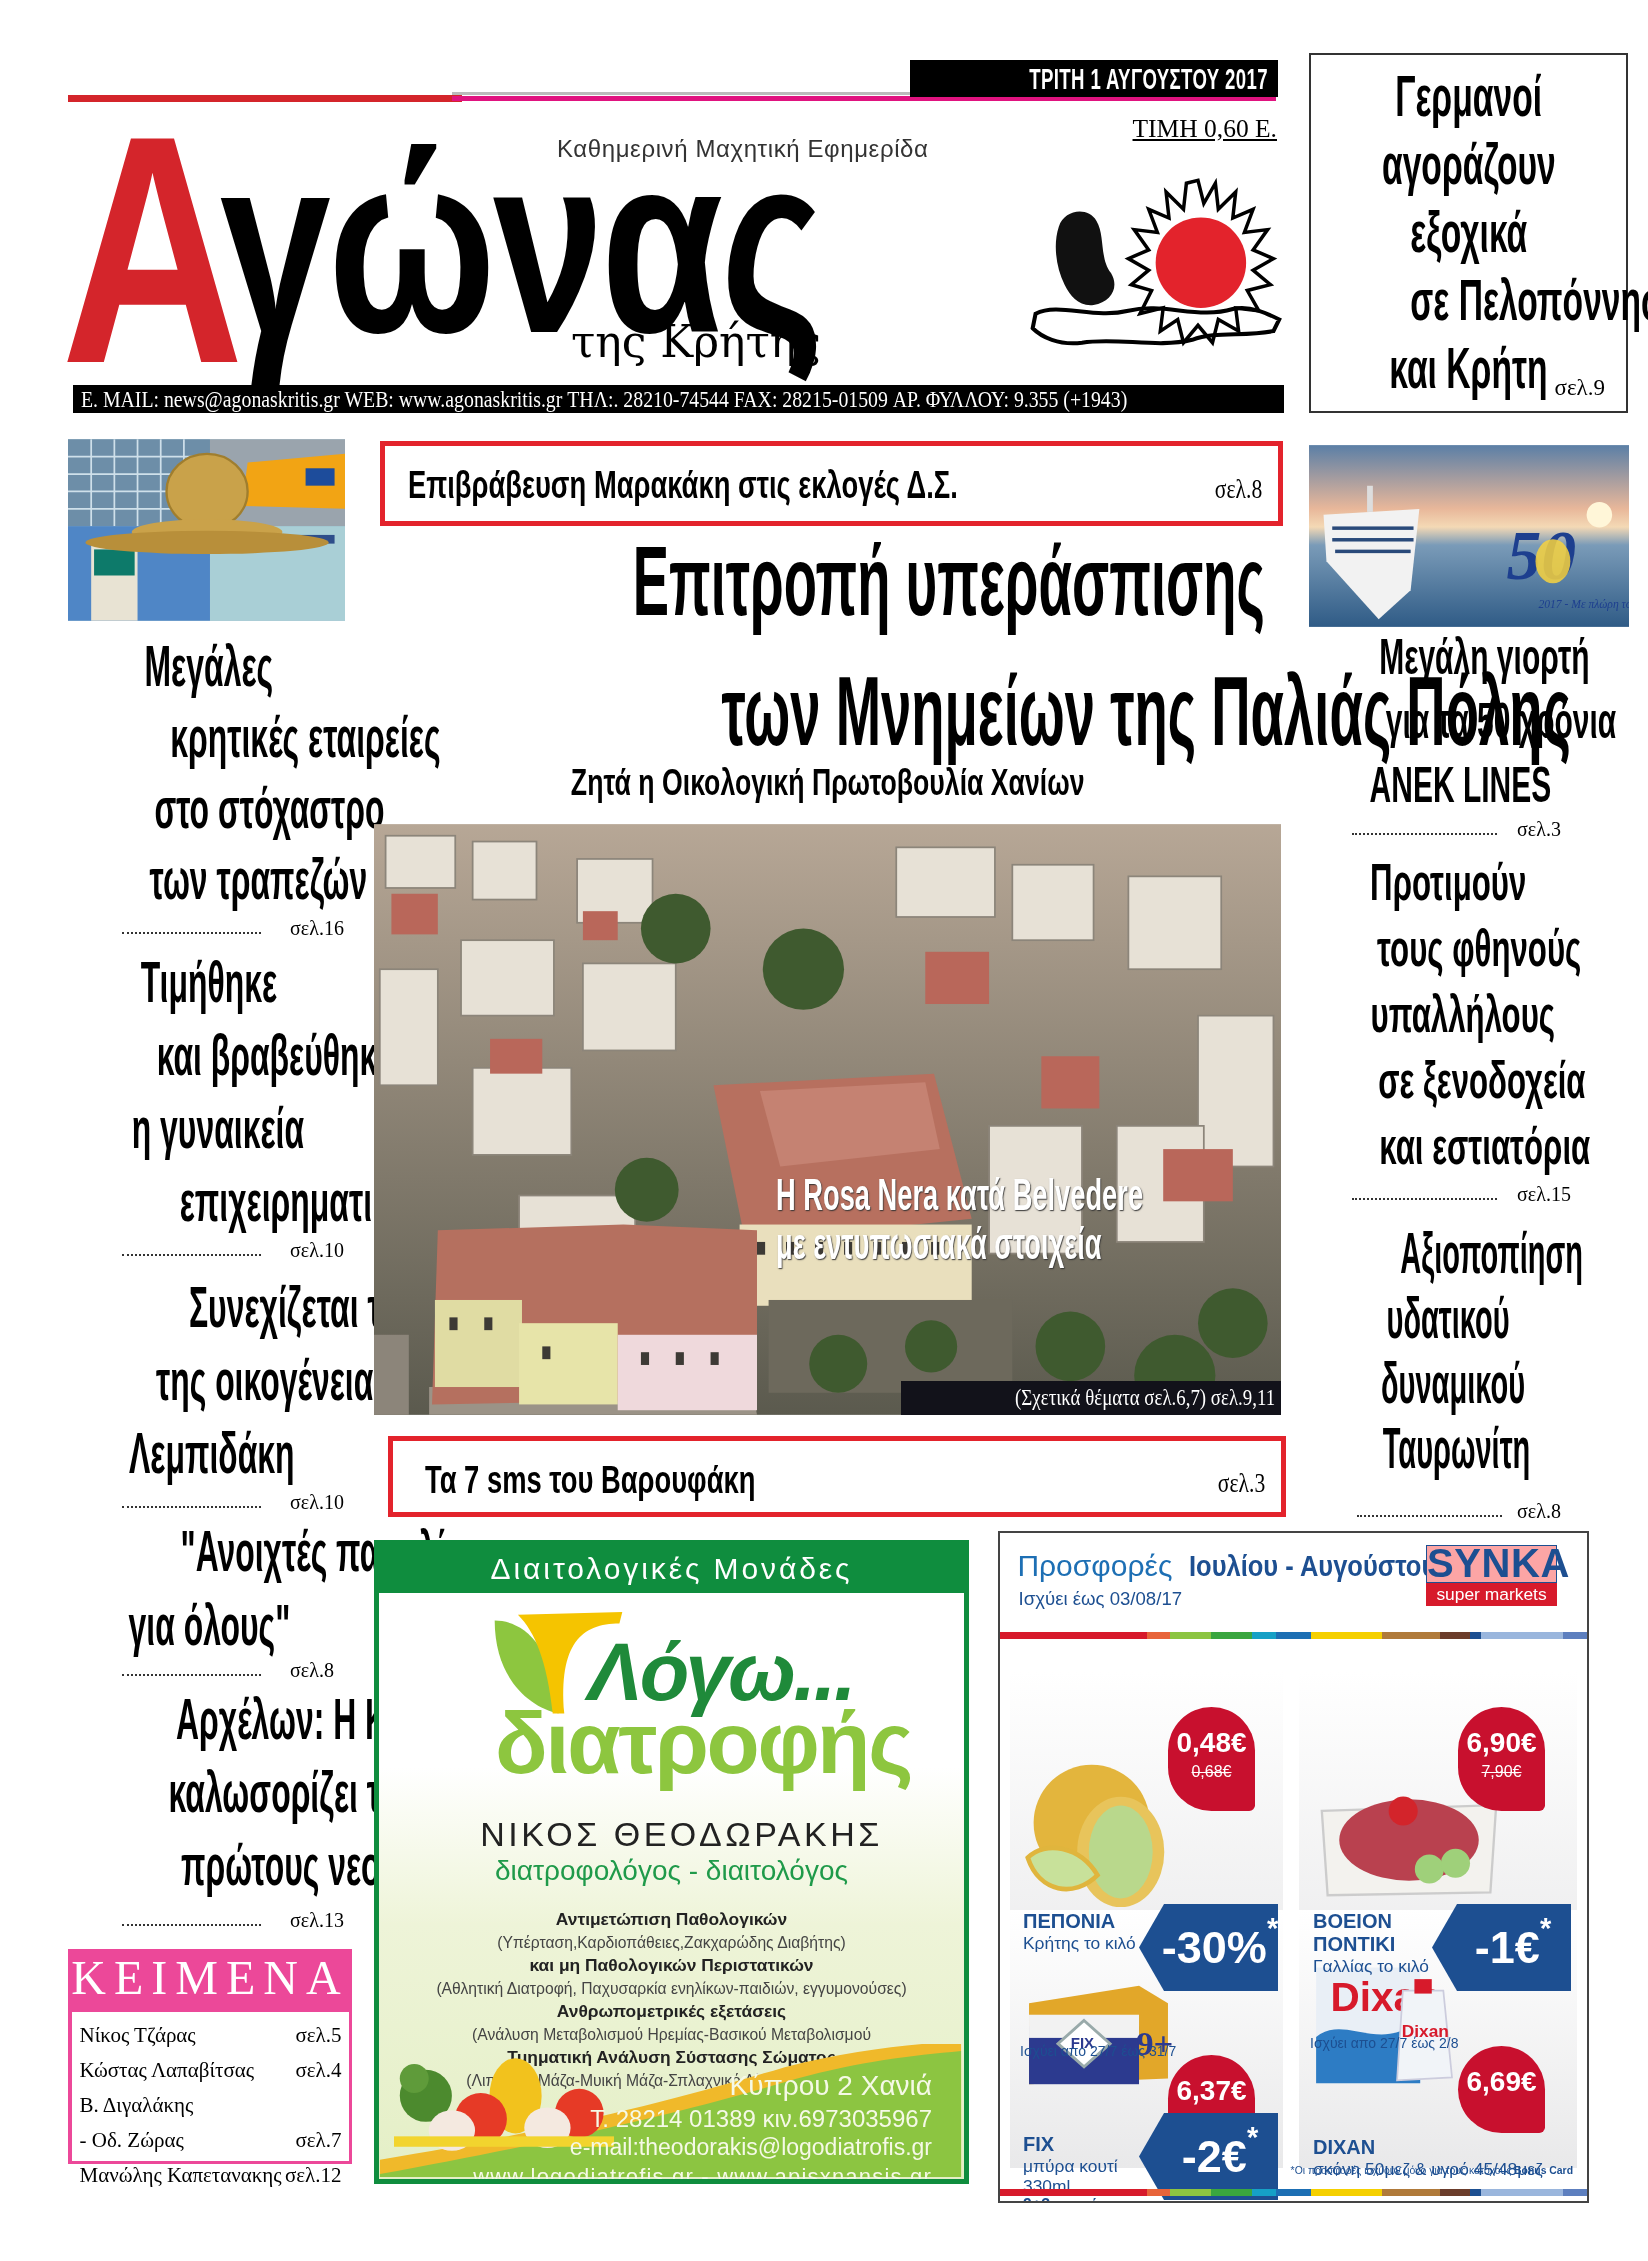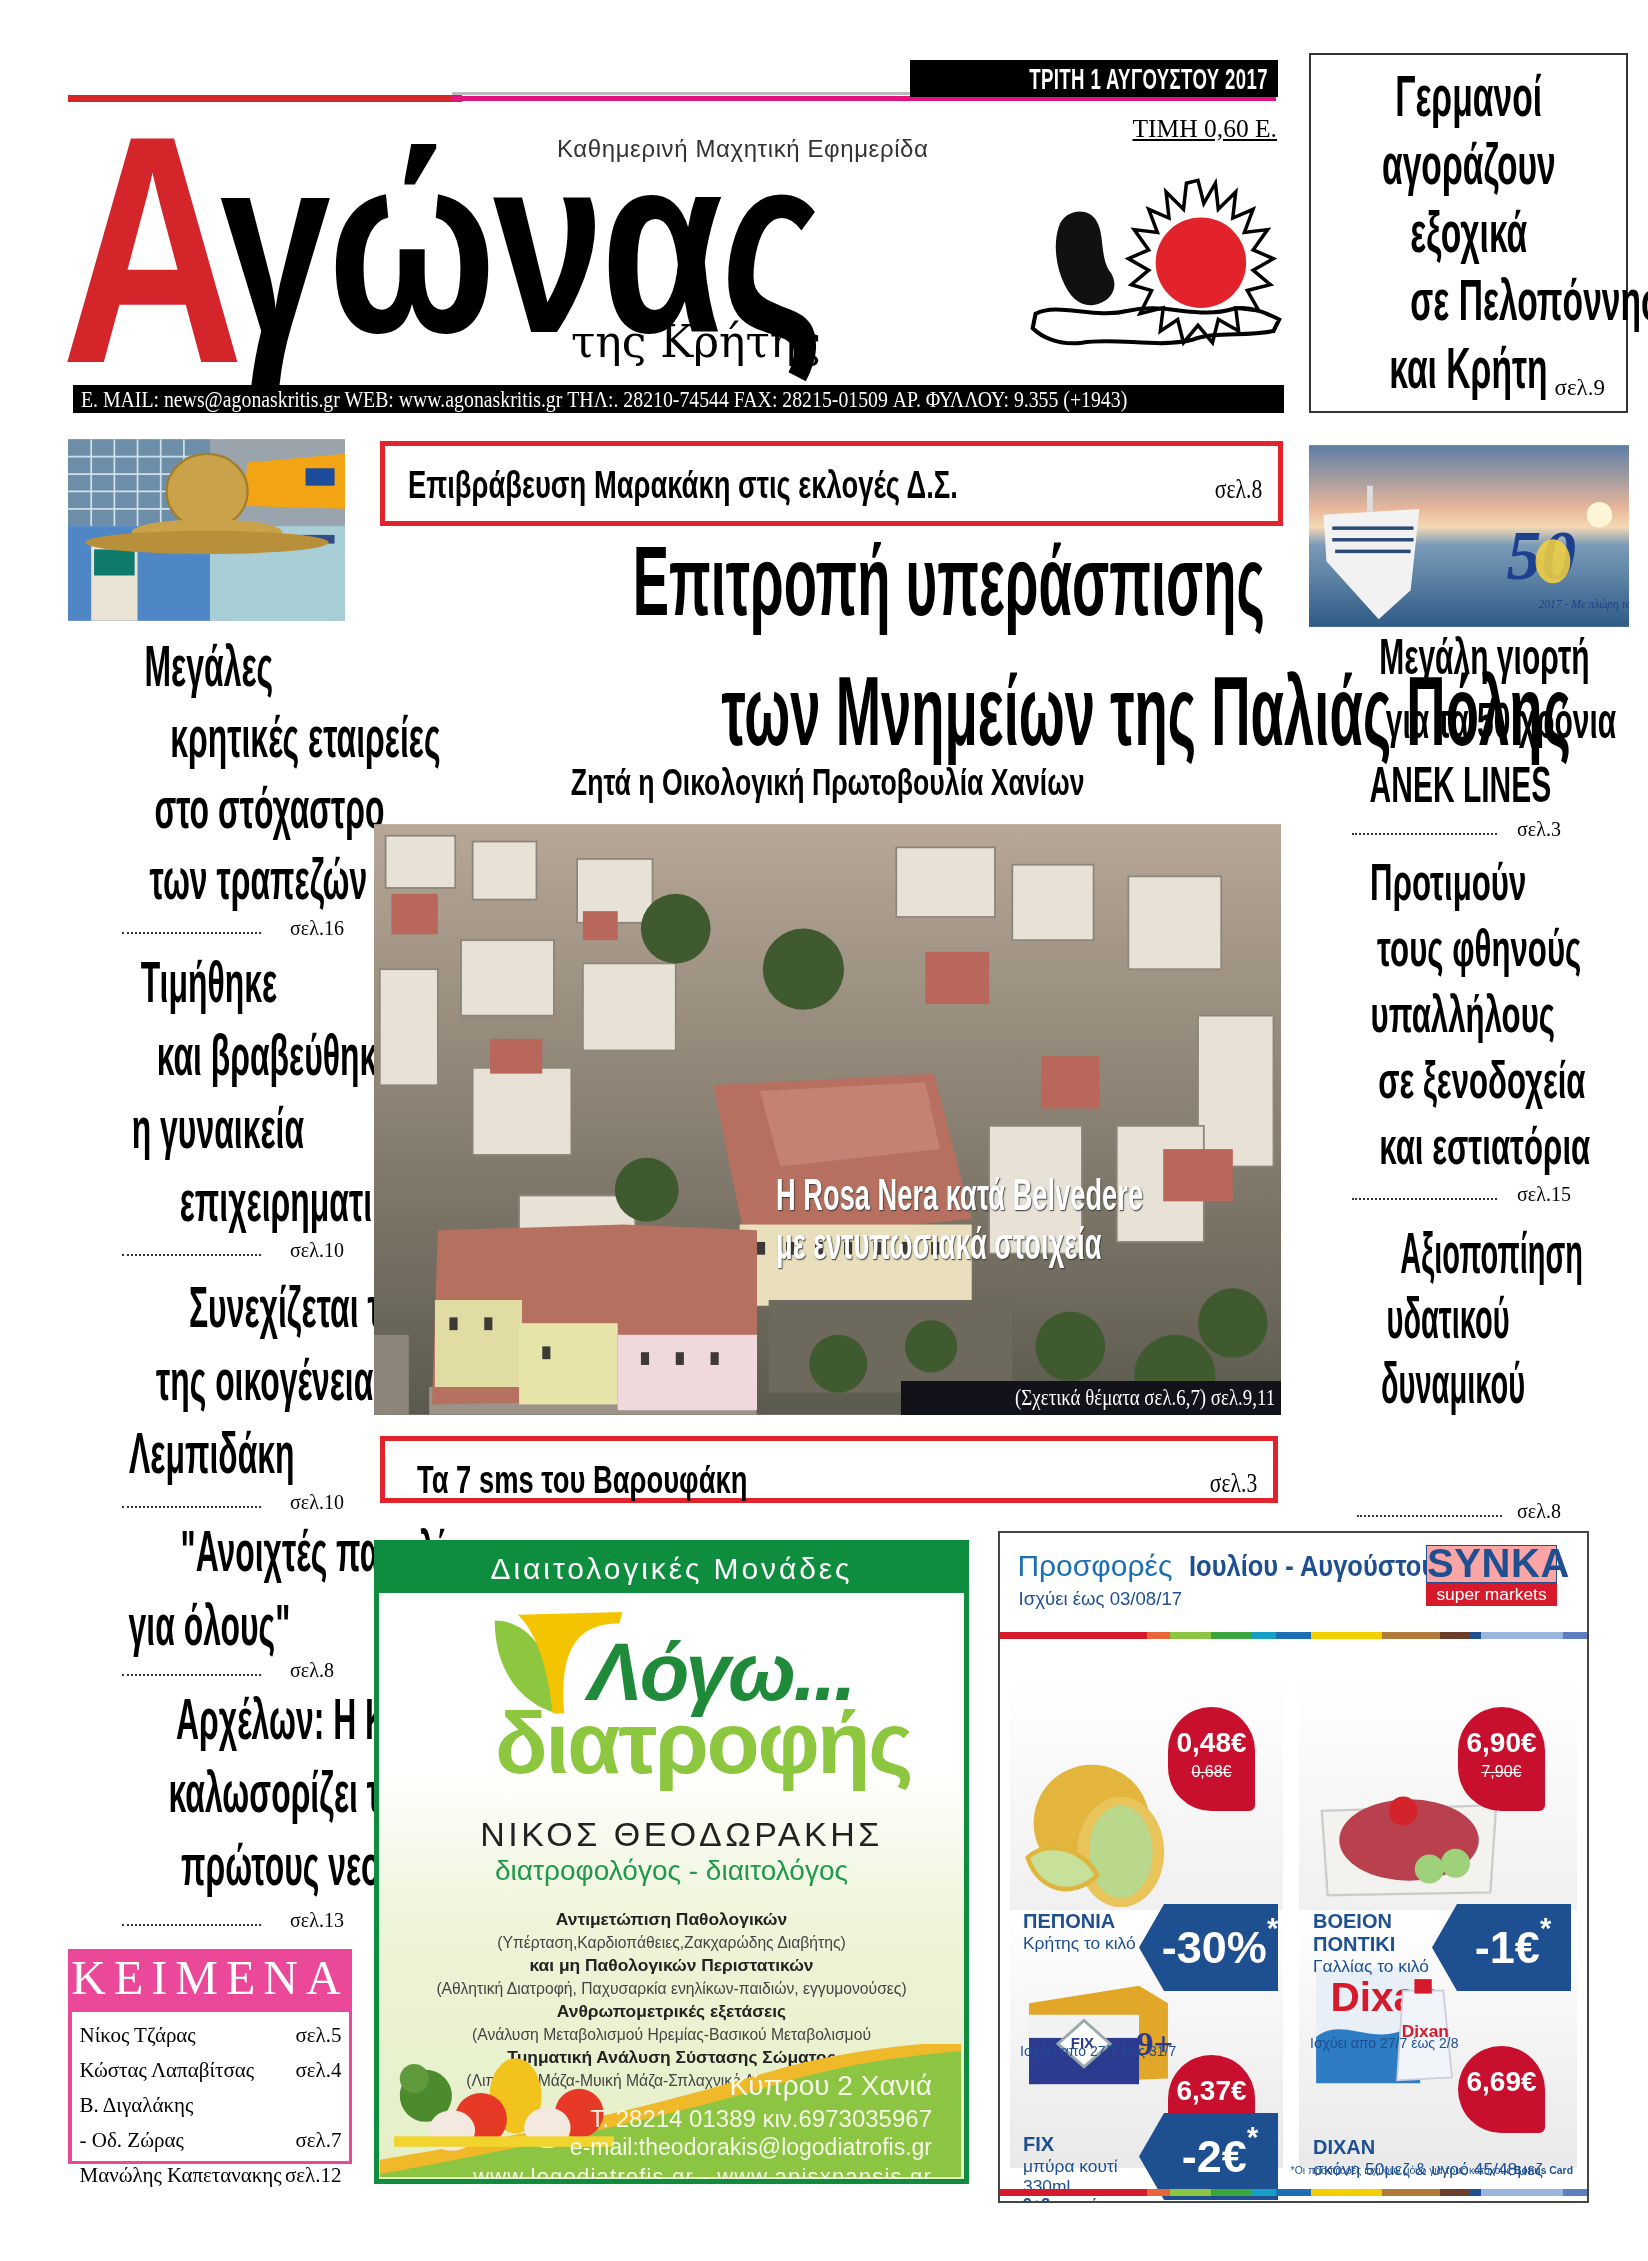--- a/index.html
+++ b/index.html
@@ -260,21 +260,21 @@
     </g>
     <rect x="0" y="880" width="60" height="138" fill="#8c857a"></rect>
   </svg>
   <div class="abs hl" style="left:402px;top:349px;font-size:44px;color:#fff;text-shadow:1.2px 1.2px 1.7px #333;transform:scaleX(.62);transform-origin:left top;">Η Rosa Nera κατά Belvedere</div>
   <div class="abs hl" style="left:402px;top:398px;font-size:44px;color:#fff;text-shadow:1.2px 1.2px 1.7px #333;transform:scaleX(.62);transform-origin:left top;">με εντυπωσιακά στοιχεία</div>
   <div class="abs" style="right:0;bottom:0;width:380px;height:34px;background:#12121a;color:#fff;display:flex;align-items:center;justify-content:flex-end;padding-right:5.8px;box-sizing:border-box;">
     <span class="serif" style="font-size:23px;white-space:nowrap;transform:scaleX(.82);transform-origin:right center;display:inline-block;">(Σχετικά θέματα σελ.6,7)  σελ.9,11</span>
   </div>
 </div>
 
-<div class="abs redbox" style="left:380px;top:1436px;width:898px;height:67px;">
+<div class="abs redbox" style="left:388px;top:1436px;width:898px;height:81px;">
   <div class="abs hl" style="left:32px;top:20px;font-size:38px;transform:scaleX(.72);transform-origin:left top;">Τα 7 sms του Βαρουφάκη</div>
   <div class="abs page-ref" style="right:16px;top:27px;font-size:27px;transform:scaleX(.8);transform-origin:right top;">σελ.3</div>
 </div>
 
 <div class="abs photo" style="left:1309px;top:445px;width:320px;height:182px;">
   <svg width="320" height="182" viewBox="0 0 551 313">
     <defs>
       <linearGradient id="sunset" x1="0" y1="0" x2="0" y2="1">
           <stop offset="0" stop-color="#5b7fa6"></stop>
           <stop offset=".35" stop-color="#e8b79a"></stop>
@@ -311,20 +311,21 @@
       <div class="hl" style="font-size: 52px; height: 66px;"><span style="transform: scaleX(0.6);">υπαλλήλους</span></div>
       <div class="hl" style="font-size: 52px; height: 66px;"><span style="transform: scaleX(0.6);">σε ξενοδοχεία</span></div>
       <div class="hl" style="font-size: 52px; height: 66px;"><span style="transform: scaleX(0.6);">και εστιατόρια</span></div>
     </div>
     <div class="abs dots" style="left: 1352px; top: 1198px; width: 145px;"></div>
     <div class="abs page-ref" style="left: 1517px; top: 1183px; font-size: 20px;">σελ.15</div>
     <div class="abs" style="left: 1309px; top: 1224px; width: 278px;">
       <div class="hl" style="font-size: 58px; height: 65px;"><span style="transform: scaleX(0.5);">Αξιοποπίηση</span></div>
       <div class="hl" style="font-size: 58px; height: 65px;"><span style="transform: scaleX(0.5);">υδατικού</span></div>
       <div class="hl" style="font-size: 58px; height: 65px;"><span style="transform: scaleX(0.5);">δυναμικού</span></div>
+      <div class="hl" style="font-size: 58px; height: 65px;"><span style="transform: scaleX(0.5);">Ταυρωνίτη</span></div>
     </div>
     <div class="abs dots" style="left: 1357px; top: 1515px; width: 145px;"></div>
     <div class="abs page-ref" style="left: 1517px; top: 1500px; font-size: 20px;">σελ.8</div>
   </div>
 
 <div class="abs" id="diet-ad">
   <div id="diet-head">Διαιτολογικές Μονάδες</div>
   <svg class="abs" style="left:104px;top:64px;" width="151" height="116" viewBox="0 0 260 200">
     <path d="M20 20 C60 20 120 50 130 180 C80 170 20 120 20 20 Z" fill="#8dc63f"></path>
     <path d="M60 10 L240 5 L235 25 C170 25 130 60 140 180 L120 180 C110 90 90 40 60 10 Z" fill="#f5c400"></path>

